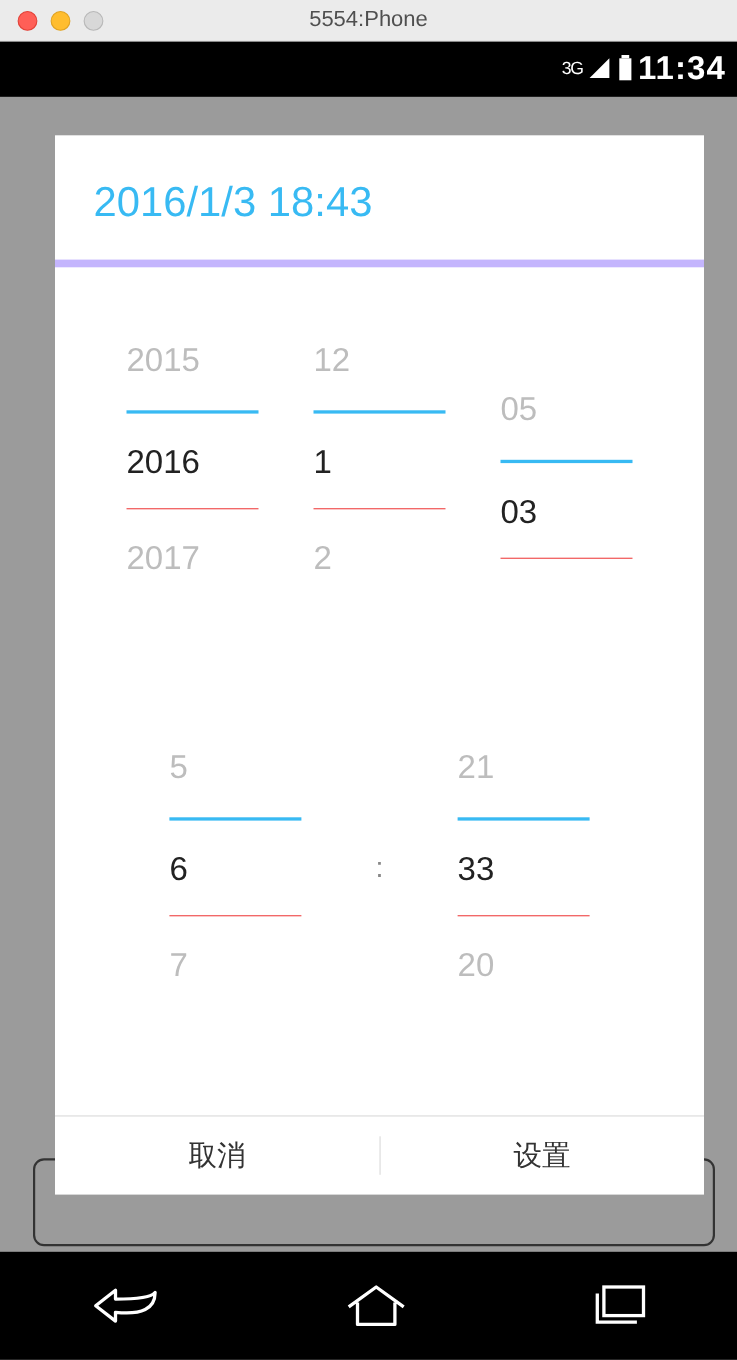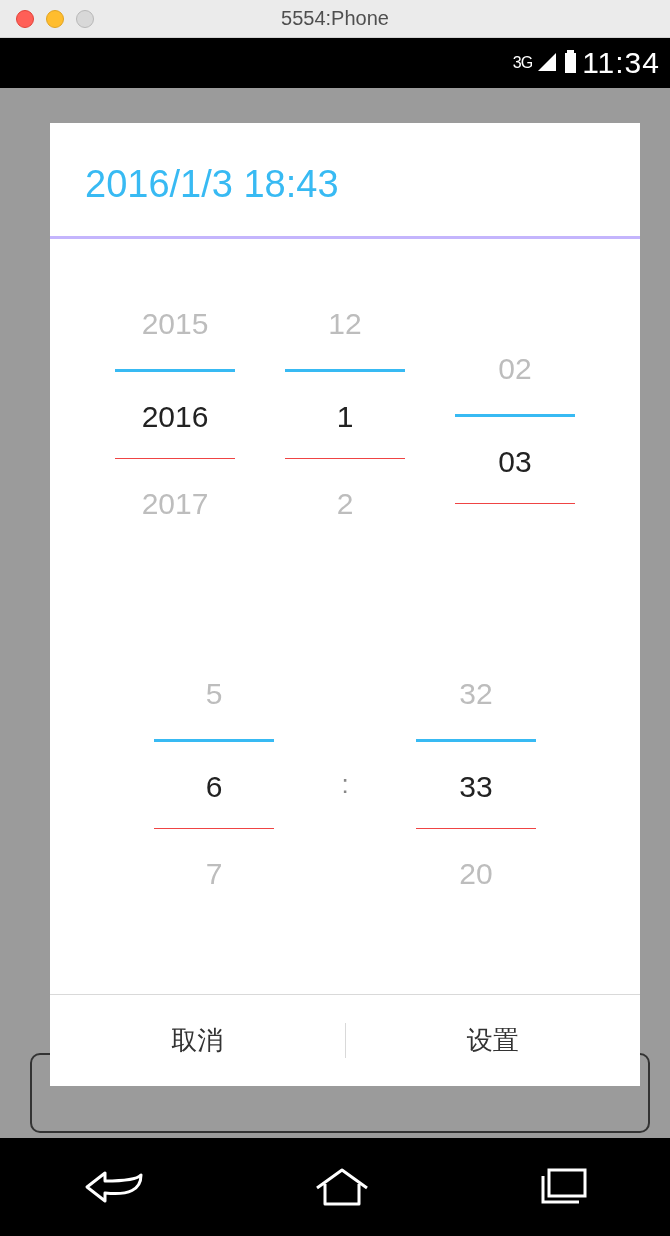--- a/index.html
+++ b/index.html
@@ -46,82 +46,81 @@
       height: 50px;
       background: #000;
       display: flex;
       justify-content: flex-end;
       align-items: center;
       padding-right: 10px;
       gap: 6px;
       color: #fff;
     }
     .status-3g { font-size: 16px; font-weight: 300; letter-spacing: -1px;}
-    .status-clock { font-size: 30px; font-weight: 400; letter-spacing: 1px;}
+    .status-clock { font-size: 30px; font-weight: 700; letter-spacing: 1px;}
     .app-area {
       background: #9b9b9b;
       position: relative;
       height: 1050px;
     }
     .dialog {
       position: absolute;
       left: 50px; right: 30px;
       top: 35px;
       bottom: 52px;
       background: #fff;
       display: flex;
       flex-direction: column;
     }
     .dialog-header {
       padding: 40px 35px 30px;
       color: #38baf3;
       font-size: 38px;
       font-weight: 400;
-      border-bottom: 3px solid #c4b5fd;
+      border-bottom: 7px solid #c4b5fd;
     }
     .picker-body { flex: 1; display: flex; flex-direction: column; }
     .picker-group {
       display: flex;
       justify-content: center;
       align-items: center;
       padding: 40px 40px;
       gap: 0;
     }
     .picker-group.time { padding-top: 60px; }
     .col-wrap {
       flex: 1;
       display: flex;
       align-items: center;
       justify-content: center;
       position: relative;
     }
     .picker-col {
       width: 120px;
-      text-align: center;
     }
     .pv {
       height: 90px;
       line-height: 90px;
       font-size: 30px;
       color: #bdbdbd;
     }
     .pv.selected {
       color: #222;
       font-size: 30px;
       border-top: 3px solid #38baf3;
       border-bottom: 1px solid #ef4444;
     }
     .colon {
       font-size: 26px;
       color: #888;
       width: 14px;
       text-align: center;
     }
     .button-bar {
-      height: 92px;
+      height: 72px;
       display: flex;
       border-top: 1px solid #d9d9d9;
       align-items: center;
     }
     .dlg-btn {
       flex: 1;
       display: flex;
       align-items: center;
       justify-content: center;
       font-size: 26px;
@@ -208,38 +207,38 @@
           </div>
           <div class="col-wrap">
             <div class="picker-col">
               <div class="pv">12</div>
               <div class="pv selected">1</div>
               <div class="pv">2</div>
             </div>
           </div>
           <div class="col-wrap">
             <div class="picker-col">
-              <div class="pv">02</div>
+              <div class="pv">05</div>
               <div class="pv selected">03</div>
             </div>
           </div>
         </div>
 
         <div class="picker-group time">
           <div class="col-wrap">
             <div class="picker-col">
               <div class="pv">5</div>
               <div class="pv selected">6</div>
               <div class="pv">7</div>
             </div>
           </div>
           <div class="colon">:</div>
           <div class="col-wrap">
             <div class="picker-col">
-              <div class="pv">32</div>
+              <div class="pv">21</div>
               <div class="pv selected">33</div>
               <div class="pv">20</div>
             </div>
           </div>
         </div>
 
       </div>
 
       <div class="button-bar">
         <div class="dlg-btn">取消</div>

